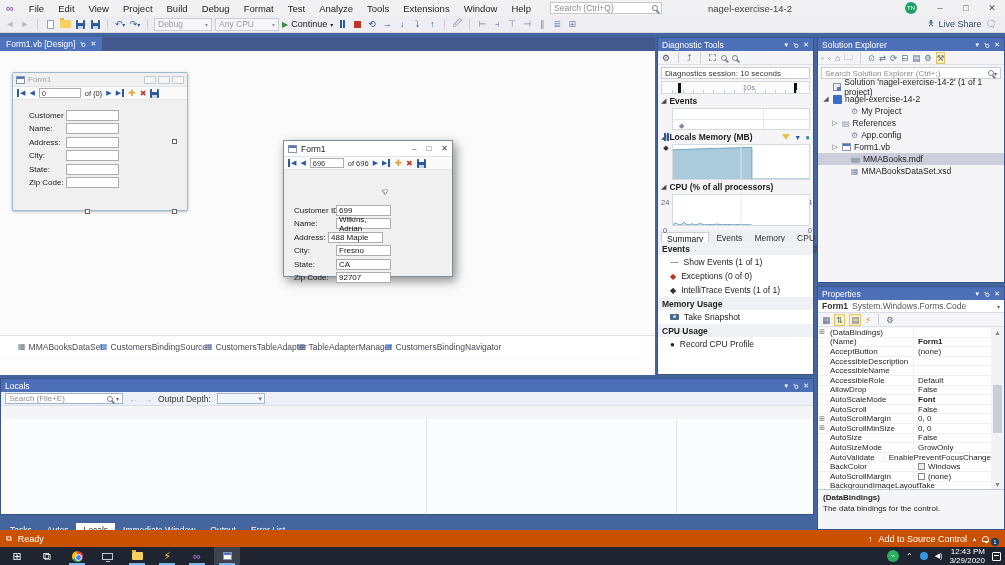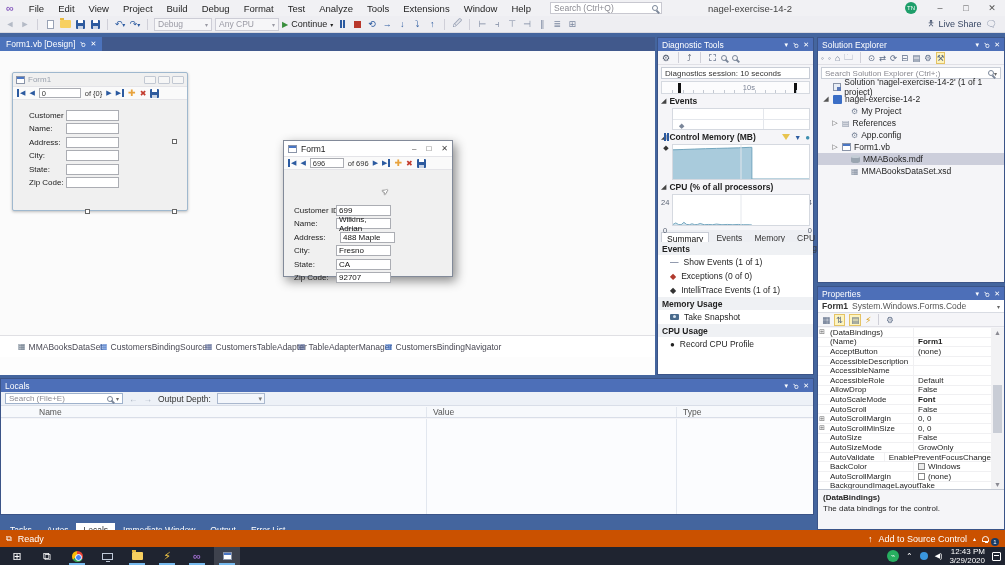--- a/index.html
+++ b/index.html
@@ -405,21 +405,21 @@
       <div class="frow" style="top: 34px;">
         <span class="lbl" style="left: 10px;">Customer ID:</span>
         <span class="box" style="left: 52px; width: 55px;">699</span>
       </div>
       <div class="frow" style="top: 47.5px;">
         <span class="lbl" style="left: 10px;">Name:</span>
         <span class="box" style="left: 52px; width: 55px;">Wilkins, Adrian</span>
       </div>
       <div class="frow" style="top: 61px;">
         <span class="lbl" style="left: 10px;">Address:</span>
-        <span class="box" style="left: 56px; width: 55px;">488 Maple</span>
+        <span class="box" style="left: 44px; width: 55px;">488 Maple</span>
       </div>
       <div class="frow" style="top: 74.5px;">
         <span class="lbl" style="left: 10px;">City:</span>
         <span class="box" style="left: 52px; width: 55px;">Fresno</span>
       </div>
       <div class="frow" style="top: 88px;">
         <span class="lbl" style="left: 10px;">State:</span>
         <span class="box" style="left: 52px; width: 55px;">CA</span>
       </div>
       <div class="frow" style="top: 101.5px;">
@@ -478,21 +478,21 @@
   </div>
   <div class="evgut" style="top:95px">
     <span class="pausebars">
         <i></i>
         <i></i>
       </span>
     <span style="color:#333">◆</span>
   </div>
   <div class="dsec">
     <span class="tri">◢</span>
-      <span>Control Memory (MB)</span>
+      <span>Locals Memory (MB)</span>
     <span class="right-ico">
       <span class="funnel"></span>
       <span style="color:#2B5AA0;font-size:7px">▼</span>
       <span style="color:#3E8FB0;font-size:8px">●</span>
     </span>
   </div>
   <div class="chartwrap" style="height:36px">
     <svg id="mem-chart" width="100%" height="100%" preserveAspectRatio="none" viewBox="0 0 140 36">
         <polygon points="0,36 0.0,5.1 11.2,4.7 22.4,4.3 33.6,3.9 44.8,3.6 56.0,3.3 67.2,3.0 78.4,2.5 81.2,2.5 81.2,36.0 140.0,36.0 140,36" fill="#A9CBDC" opacity="1"></polygon>
         <polyline points="0.0,5.1 11.2,4.7 22.4,4.3 33.6,3.9 44.8,3.6 56.0,3.3 67.2,3.0 78.4,2.5 81.2,2.5 81.2,36.0 140.0,36.0" fill="none" stroke="#6FA3BC" stroke-width="1"></polyline>
@@ -777,27 +777,20 @@
       <span class="icon-mag"></span>
       <span style="font-size:6px;color:#666">▾</span>
     </span>
     <span class="mutegray">←</span>
     <span class="mutegray">→</span>
     <span>Output Depth:</span>
     <span class="loc-combo">
         <span>▾</span>
       </span>
   </div>
-  <div class="loc-head">
-    <span style="left:38px">Name</span>
-    <span style="left:432px">Value</span>
-    <span style="left:682px">Type</span>
-    <span class="vline" style="left:425px"></span>
-    <span class="vline" style="left:675px"></span>
-  </div>
   <div class="loc-body">
     <span class="vline" style="left:425px"></span>
     <span class="vline" style="left:675px"></span>
   </div>
 </div>
 
 <div id="btabs">
     <span class="btab">Tasks</span>
     <span class="btab">Autos</span>
     <span class="btab active">Locals</span>

